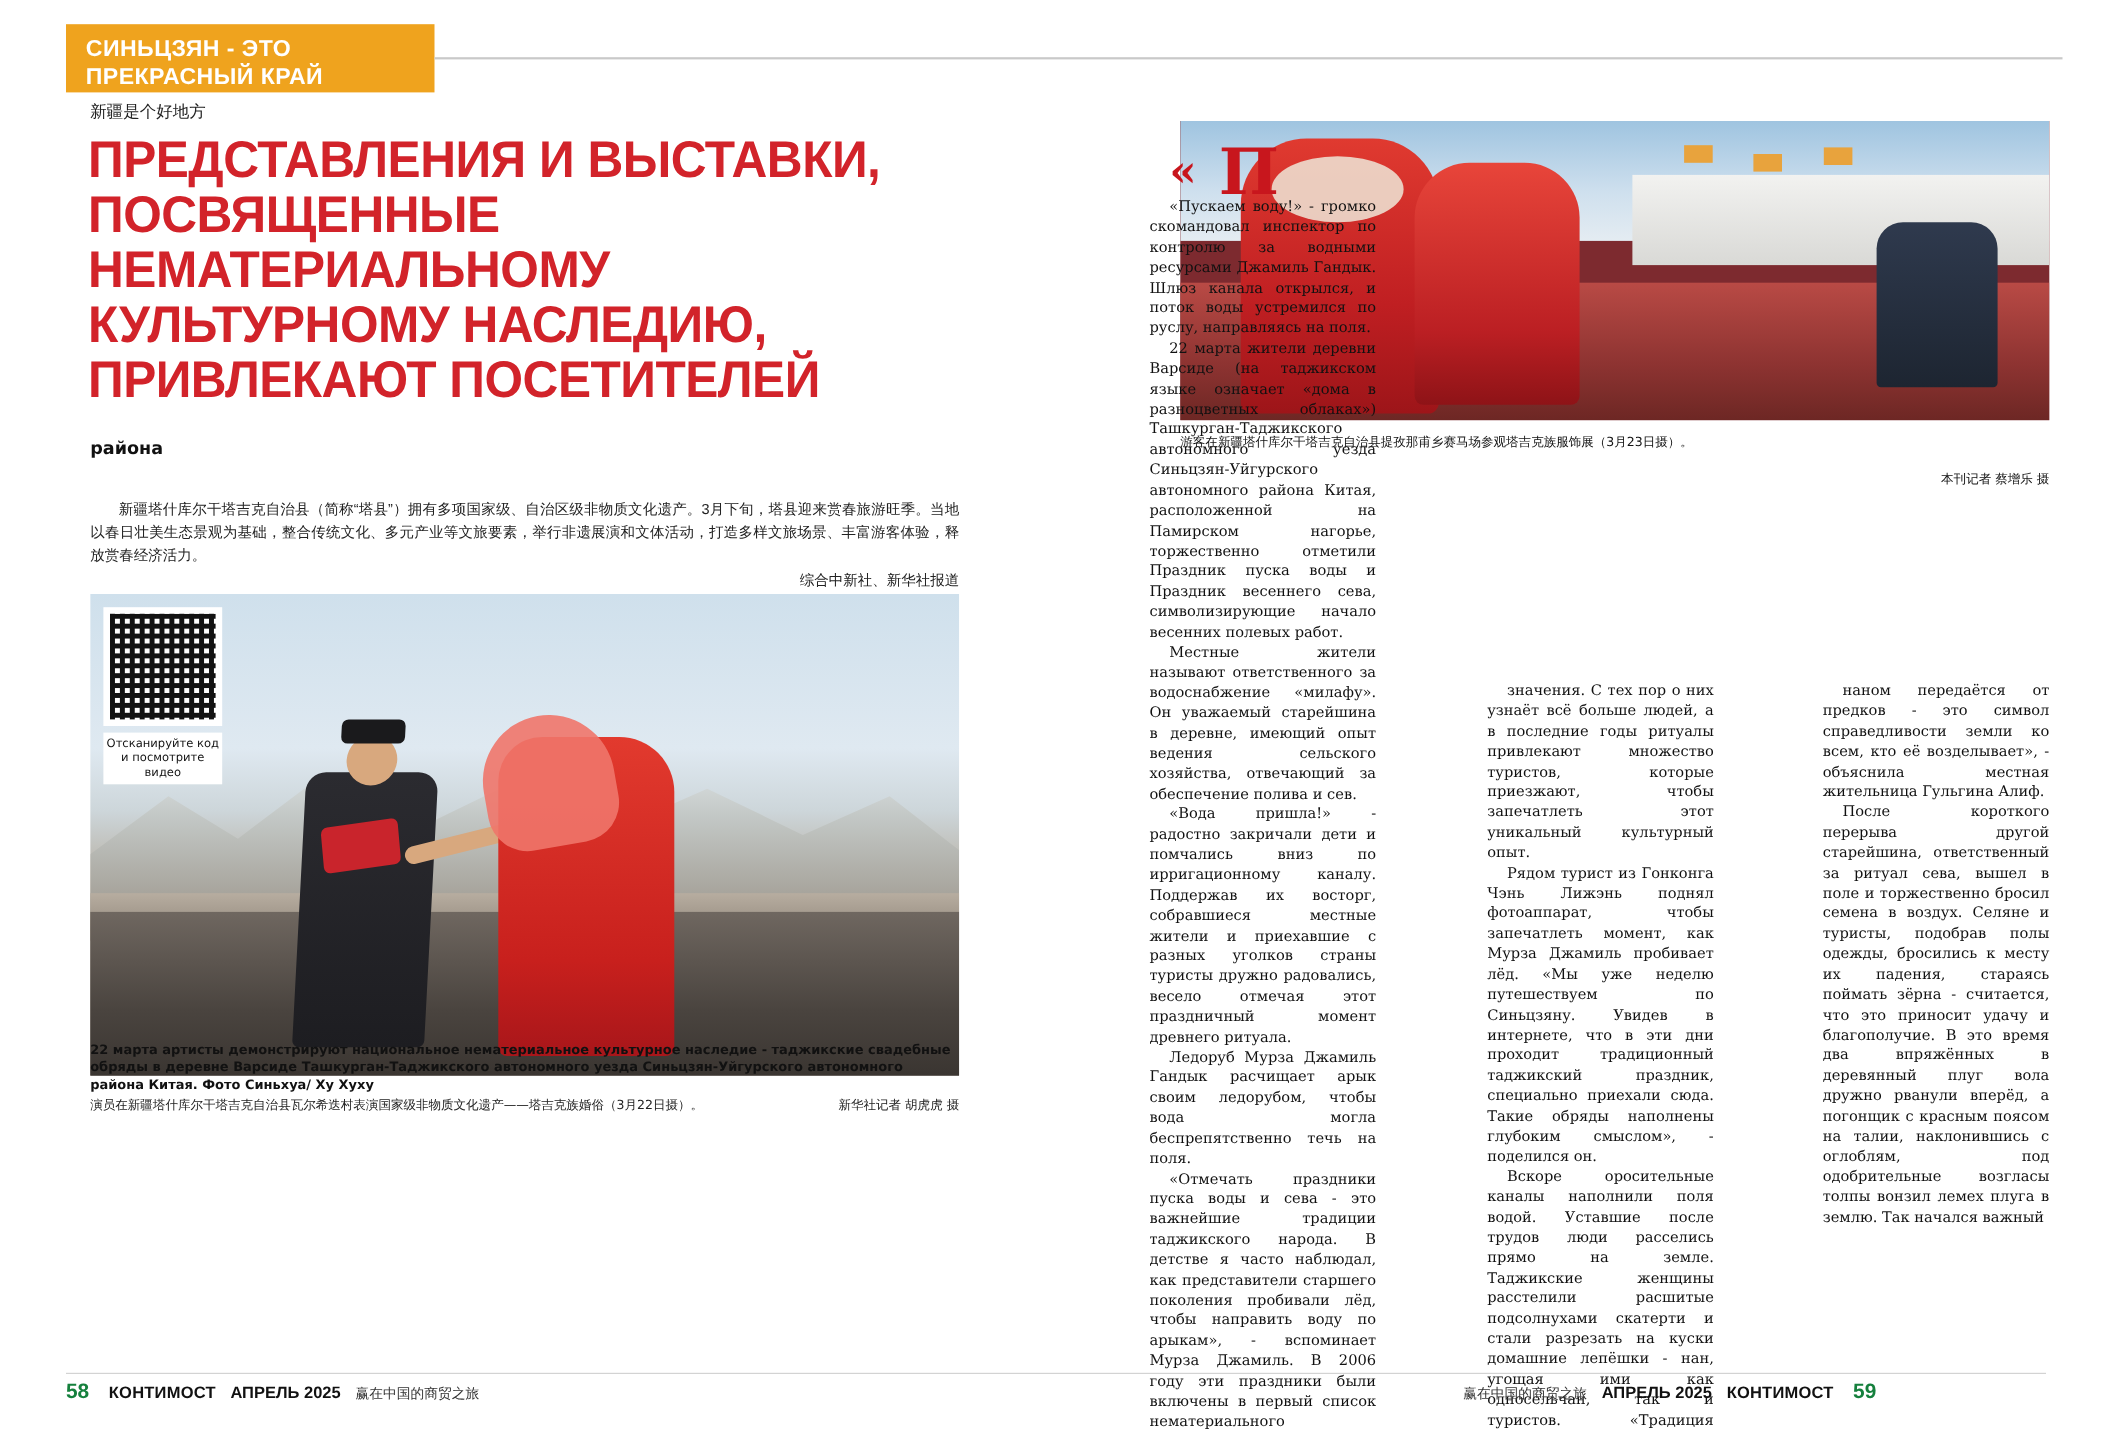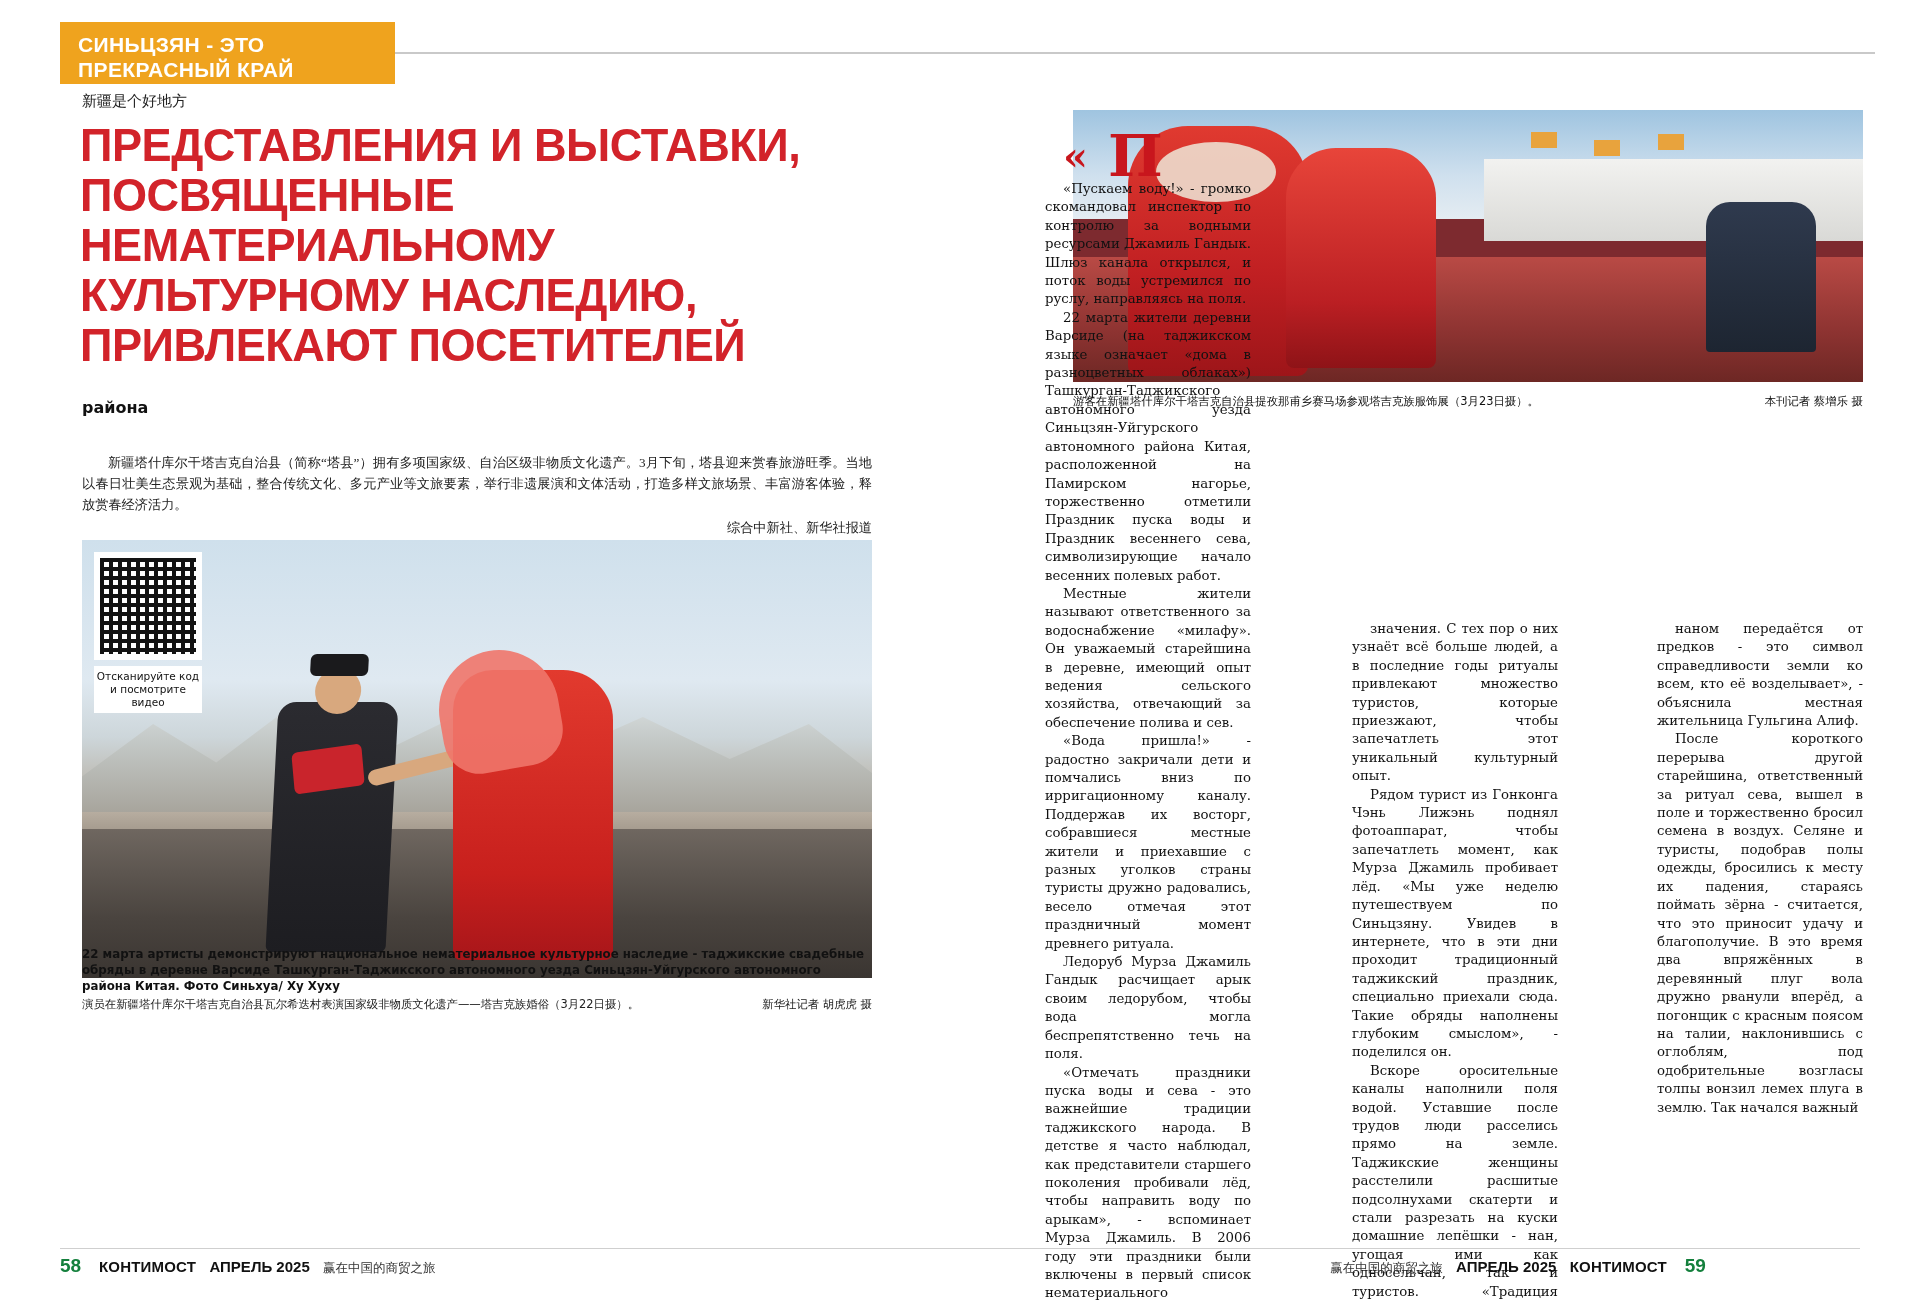--- a/index.html
+++ b/index.html
@@ -44,21 +44,21 @@
     font-family:"Liberation Sans", sans-serif;
     transform:scaleX(.96);
     transform-origin:left top;
   }
   .cn-subhead{
     position:absolute;left:82px;top:398px;font-size:16px;font-weight:bold;color:#111;
     font-family:"DejaVu Sans", sans-serif;
   }
   .deck{
     position:absolute;left:82px;top:452px;width:790px;
-    font-family:Liberation Serif, serif;
+    font-family:Liberation Sans, sans-serif;
     font-size:13.2px;line-height:21px;color:#222;text-align:justify;
   }
   .deck .indent{ text-indent:26px; display:block;}
   .deck .credit{display:block;text-align:right;margin-top:2px;}
 
   
   .photo-main{
     position:absolute;left:82px;top:540px;width:790px;height:438px;
     overflow:hidden;
   }
@@ -178,21 +178,21 @@
     background:linear-gradient(180deg,#2f3a4e,#1d2531);border-radius:24px 24px 4px 4px;
   }
   .photo-cap-right{
     position:absolute;left:1073px;top:390px;width:790px;
     font-family:"DejaVu Sans", sans-serif;
     font-size:11.8px;line-height:16px;color:#111;font-weight:bold;
   }
   .photo-cap-right .cn{
     display:block;font-weight:normal;font-size:11.4px;line-height:16px;margin-top:3px;
   }
-  .photo-cap-right .cn .right{float:right;}
+  .photo-cap-right .cn .right{float:right;margin-top:34px;}
   .dropcap{
     float:left;font-family:"DejaVu Serif", serif;font-weight:bold;
     font-size:58px;line-height:48px;color:#c8161d;margin:2px 4px 0 0;
   }
   .quote-mark{
     float:left;font-family:"DejaVu Serif", serif;font-weight:bold;
     font-size:40px;line-height:40px;color:#c8161d;margin:6px 2px 0 0;
   }
 
   

